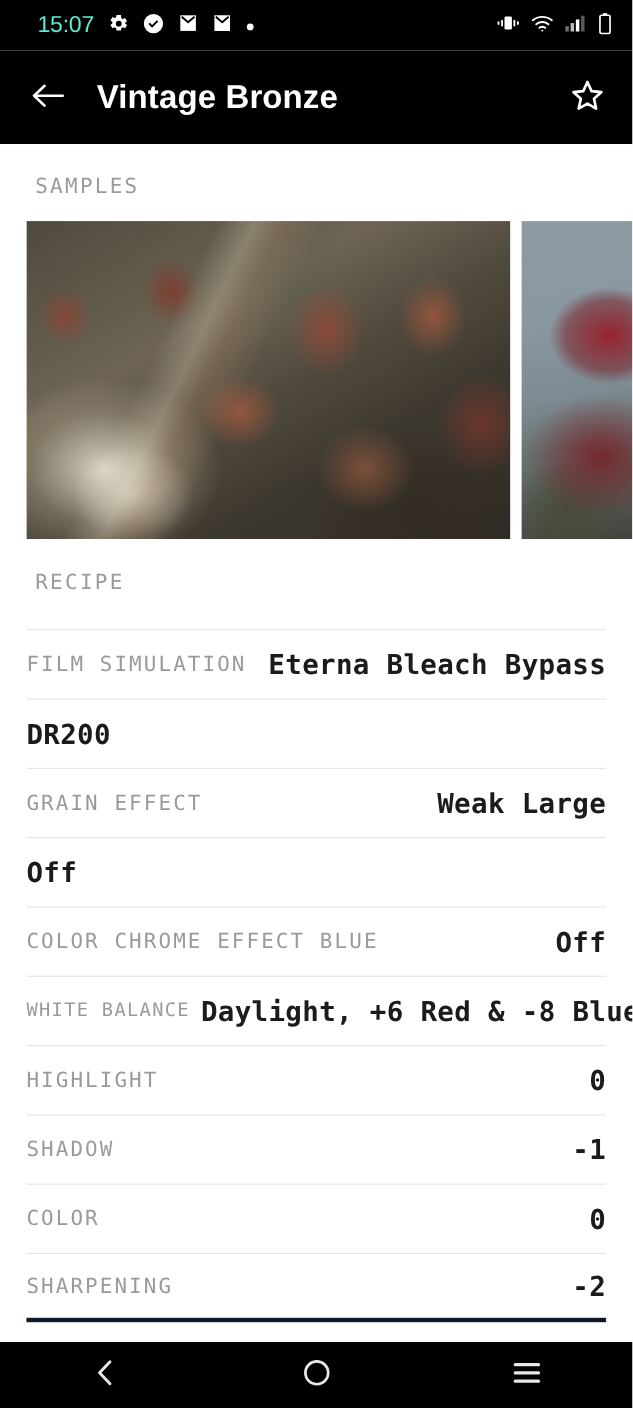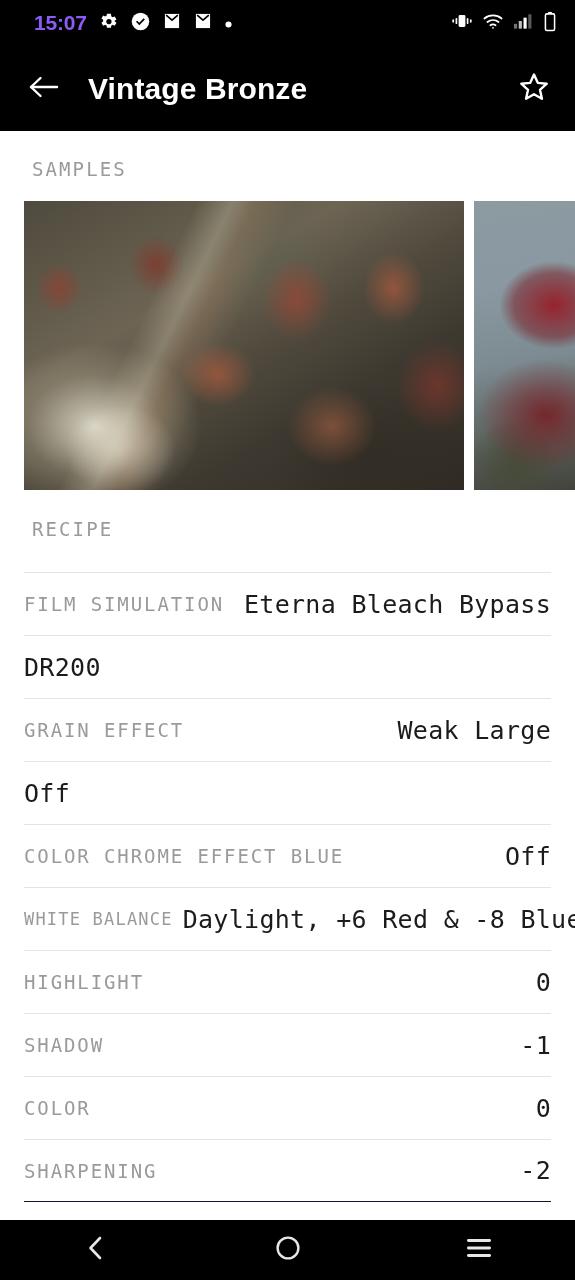--- a/index.html
+++ b/index.html
@@ -13,22 +13,22 @@
 
   
   .statusbar {
     position:absolute; top:0; left:0; width:575px; height:46px;
     background:#000; display:flex; align-items:center;
     padding:0 18px 0 34px;
   }
   .sb-left { display:flex; align-items:center; gap:11px; flex:1; }
   .sb-right { display:flex; align-items:center; gap:9px; }
   .sb-time {
-    color:#8b5cf6; font-size:21px; letter-spacing:-0.2px;
-    font-family:"Liberation Sans", sans-serif; font-weight:700;
+    color:#5eead4; font-size:21px; letter-spacing:-0.2px;
+    font-family:"Liberation Sans", sans-serif; font-weight:400;
   }
   .sb-ico { display:block; }
 
   
   .appbar {
     position:absolute; top:46px; left:0; width:575px; height:85px;
     background:#000; display:flex; align-items:center;
   }
   .appbar-back { width:88px; display:flex; align-items:center; justify-content:center; cursor:pointer; }
   .appbar-title {
@@ -94,28 +94,28 @@
   }
 
   
   #recipe-label { padding-top:28px; }
   .rows { margin-top:32px; }
   .row {
     height:63px; margin:0 24px;
     display:flex; align-items:center; justify-content:space-between;
     border-top:1px solid #e4e4e4; gap:10px;
   }
-  .row:last-child { border-bottom:1px solid #0f172a; }
+  .row:last-child { border-bottom:4px solid #0f172a; }
   .row-label {
     color:#9a9a9a; font-size:19px; letter-spacing:1.9px;
     white-space:nowrap; font-weight:400;
   }
   .row-label.shrink { font-size:17px; letter-spacing:1.2px; }
   .row-value {
-    color:#1b1b1b; font-size:25px; font-weight:400;
+    color:#1b1b1b; font-size:25px; font-weight:700;
     letter-spacing:0.3px; white-space:nowrap; 
   }
 
   
   .navbar {
     position:absolute; bottom:0; left:0; width:575px; height:60px;
     background:#000; display:flex; align-items:center;
   }
   .nav-btn { flex:1; display:flex; align-items:center; justify-content:center; cursor:pointer; }
 </style>

